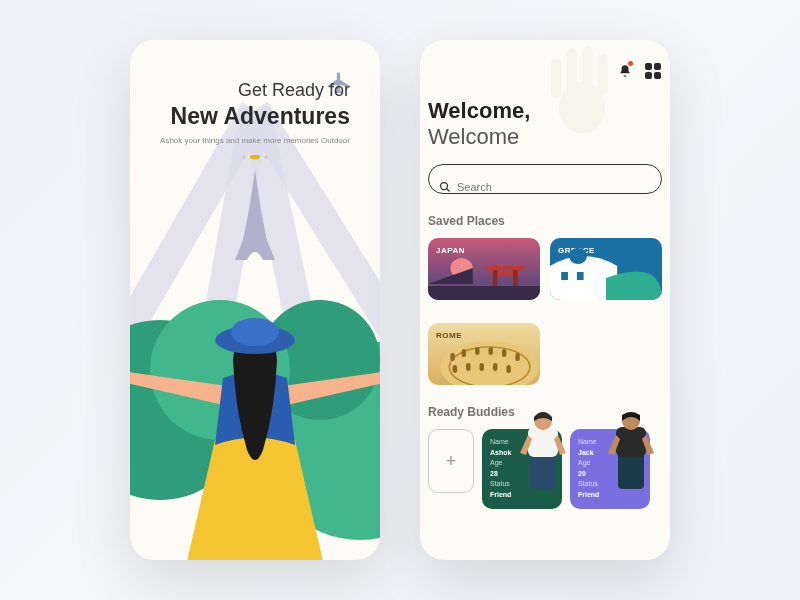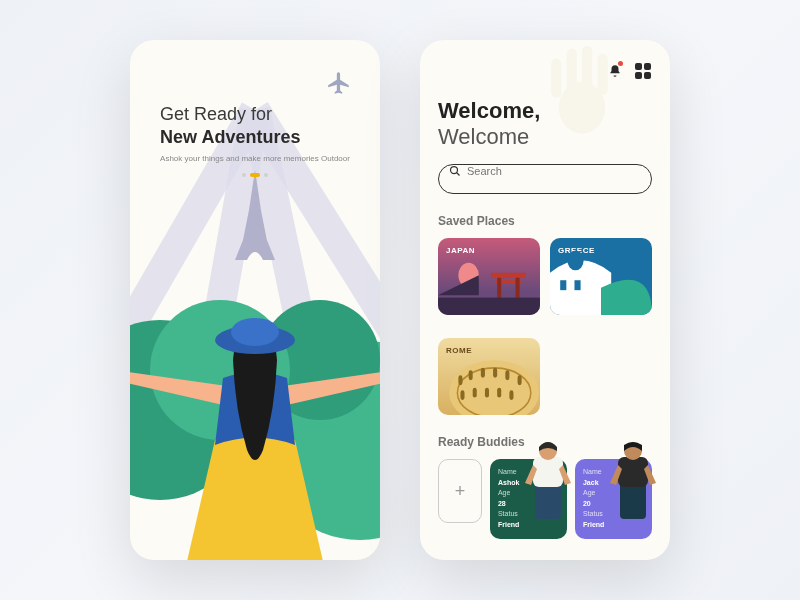--- a/index.html
+++ b/index.html
@@ -14,23 +14,23 @@
     width: 250px; height: 520px;
     background: #fcfbf6;
     border-radius: 24px;
     box-shadow: 0 20px 60px rgba(0,0,0,0.12);
     position: relative;
     overflow: hidden;
   }
 
   
   .onboard { display: flex; flex-direction: column; align-items: center; }
-  .onboard-header { text-align: left; padding: 64px 24px 0; z-index: 4; }
+  .onboard-header { text-align: right; padding: 40px 24px 0; z-index: 4; }
   .onboard-title-light { font-size: 18px; color: #3a3a3a; font-weight: 500; }
-  .onboard-title-bold { font-size: 18px; color: #2a2a2a; font-weight: 800; margin-top: 2px; }
+  .onboard-title-bold { font-size: 23px; color: #2a2a2a; font-weight: 800; margin-top: 2px; }
   .onboard-sub { font-size: 8px; color: #888; margin-top: 6px; }
   .dots { display: flex; gap: 4px; justify-content: center; margin-top: 10px; }
   .dot { width: 4px; height: 4px; border-radius: 2px; background: #d0d0d0; }
   .dot.active { width: 10px; background: #f2b200; }
   .plane { position: absolute; top: 30px; right: 28px; color: #9fa6c2; }
   .rays { position: absolute; top: 70px; left: 50%; transform: translateX(-50%); width: 280px; height: 240px; z-index: 1; }
   .ray { position: absolute; top: 0; left: 50%; width: 30px; height: 260px; background: #dcdceb; transform-origin: top center; opacity: 0.8; }
   .r1 { transform: translateX(-50%) rotate(-32deg); }
   .r2 { transform: translateX(-50%) rotate(-12deg); }
   .r3 { transform: translateX(-50%) rotate(10deg); }
@@ -38,35 +38,35 @@
   .eiffel { position: absolute; top: 130px; left: 50%; transform: translateX(-50%); color:#b2b1cc; z-index:2;}
   .bushes { position: absolute; bottom: 0; left: -20px; right: -20px; height: 280px; z-index: 2; }
   .bush { position: absolute; border-radius: 50%; }
   .b1 { width: 180px; height: 180px; background: #2f9c7a; bottom: 60px; left: -40px; }
   .b2 { width: 200px; height: 200px; background: #42b68d; bottom: 20px; right: -60px; }
   .b3 { width: 120px; height: 120px; background: #2f9c7a; bottom: 140px; right: 20px; }
   .b4 { width: 140px; height: 140px; background: #42b68d; bottom: 120px; left: 40px; }
   .woman { position: absolute; bottom: -10px; left: 50%; transform: translateX(-50%); z-index: 3; }
 
   
-  .home { padding: 22px 18px 0; }
+  .home { padding: 22px 8px 0; }
   .topbar { display: flex; justify-content: flex-end; gap: 10px; }
   .iconbtn { width: 18px; height: 18px; display: flex; align-items: center; justify-content: center; position: relative; cursor: pointer; }
   .bell-dot { position: absolute; top: -1px; right: 1px; width: 5px; height: 5px; border-radius: 50%; background: #e74c3c; }
   .grid-ic { display: grid; grid-template-columns: 7px 7px; grid-template-rows: 7px 7px; gap: 2px; }
   .grid-ic span { background: #2a2a2a; border-radius: 2px; }
   .handprint { position: absolute; top: 6px; right: 48px; width: 80px; height: 90px; opacity: 0.5; }
   .welcome { margin-top: 18px; }
   .welcome-bold { font-size: 22px; font-weight: 800; color: #222; }
   .welcome-name { font-size: 22px; font-weight: 400; color: #555; }
-  .search { margin-top: 14px; border: 1.5px solid #333; border-radius: 18px; height: 30px; display: flex; align-items: flex-start; padding: 0 10px; gap: 6px; }
+  .search { margin-top: 14px; border: 1.5px solid #333; border-radius: 18px; height: 30px; display: flex; align-items: flex-end; padding: 0 10px; gap: 6px; }
   .search input { border: none; outline: none; background: transparent; font-size: 11px; flex: 1; }
   .section-h { font-size: 12px; font-weight: 700; color: #737373; margin-top: 20px; }
   .places { display: grid; grid-template-columns: 1fr 1fr; gap: 10px; margin-top: 10px; }
-  .place { height: 77px; border-radius: 10px; position: relative; overflow: hidden; cursor: pointer; }
+  .place { height: 62px; border-radius: 10px; position: relative; overflow: hidden; cursor: pointer; }
   .place .label { position: absolute; top: 8px; left: 8px; font-size: 8px; font-weight: 700; color: #fff; letter-spacing: 0.5px; }
   .japan { background: linear-gradient(#c65a7a 0%, #6a4a7a 70%); }
   .barcelona { background: linear-gradient(#5aa0d8, #2d6fa3); }
   .greece { background: #1a6fa3; }
   .rome { background: linear-gradient(#f0dba0, #d8b060); margin-top: 13px; }
 
   .buddies { display: flex; gap: 8px; margin-top: 10px; align-items: flex-start; }
   .addbtn { width: 46px; height: 64px; border: 1px solid #ccc; border-radius: 10px; display: flex; align-items: center; justify-content: center; font-size: 18px; color: #999; cursor: pointer; background:#fcfbf6;}
   .buddy { width: 80px; height: 80px; border-radius: 10px; padding: 8px; color: #fff; font-size: 7px; line-height: 1.5; position: relative; cursor: pointer; }
   .buddy .k { opacity: 0.75; }

